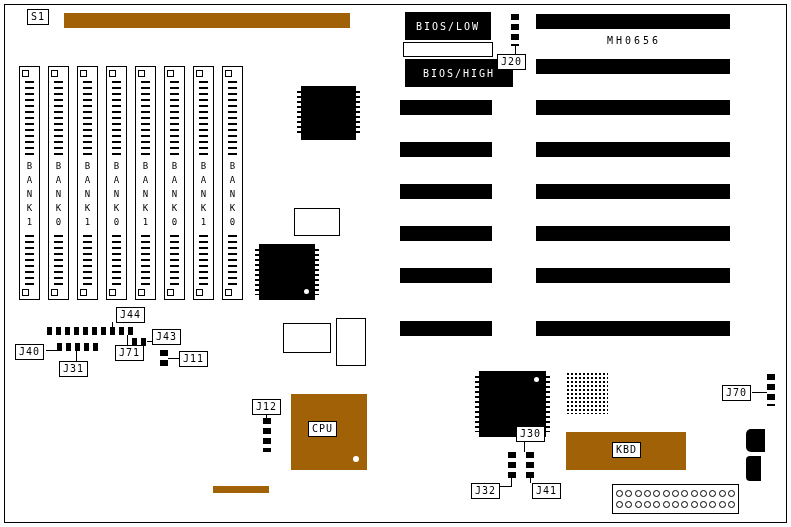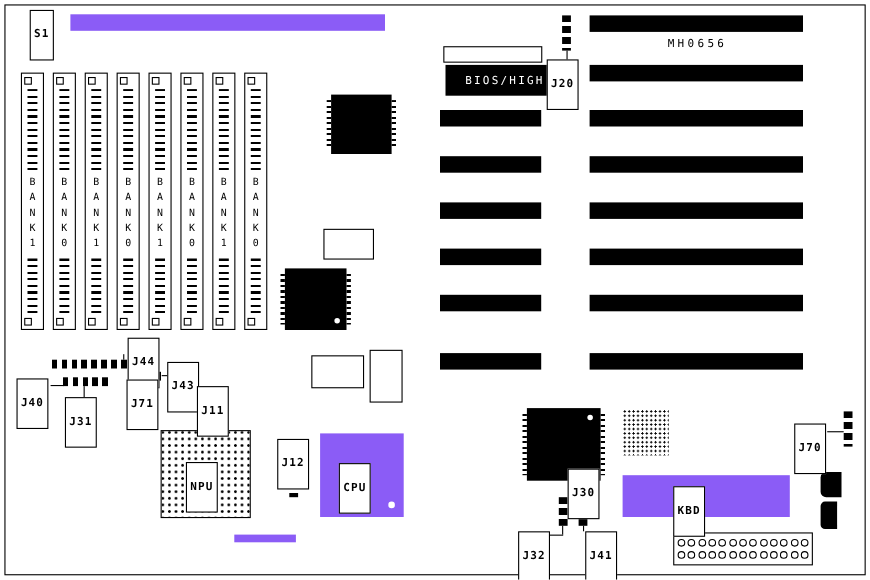--- a/index.html
+++ b/index.html
@@ -1,24 +1,24 @@
 <!DOCTYPE html>
 <html><head>
 <meta charset="utf-8">
 <style>
   * { margin:0; padding:0; box-sizing:border-box; }
   html,body { background:#fff; }
   body { font-family:"DejaVu Sans Mono", monospace; color:#000; }
   #board { position:relative; width:791px; height:527px; background:#fff; overflow:hidden; }
   .frame { position:absolute; left:4px; top:4px; width:783px; height:519px; border:1px solid #000; }
   .abs { position:absolute; }
-  .black { background:#8b5cf6;text-align:right; }
+  .black { background:#a16207;text-align:right; }
   .outline { border:1px solid #000; background:#fff; }
   .labelbox { position:absolute; border:1px solid #000; background:#fff; font-size:10px;
-              line-height:12px; padding:16px 3px; letter-spacing:1px; white-space:nowrap; z-index:5;font-weight:bold; }
+              line-height:12px; padding:1px 3px; letter-spacing:1px; white-space:nowrap; z-index:5; }
   .blackbox { position:absolute; background:#000; color:#fff; font-size:10px; letter-spacing:2px;
               display:flex; align-items:center; justify-content:center; }
   .line { position:absolute; background:#000; z-index:4; }
   .dot { position:absolute; background:#fff; border-radius:50%; }
   
   .simm { position:absolute; top:66px; width:21px; height:234px; border:1px solid #000; background:#fff; }
   .simm .notch { position:absolute; left:2px; width:7px; height:7px; border:1px solid #000; background:#fff; }
   .simm .nt { top:3px; } .simm .nb { bottom:3px; }
   .simm .pins { position:absolute; left:5px; width:9px;
                 background:repeating-linear-gradient(to bottom,#000 0 2px,transparent 2px 6px); }
@@ -62,20 +62,23 @@
   <div class="abs black" style="left:64px;top:13px;width:286px;height:15px"></div>
 
   <div class="qfp" style="left:301px;top:86px;width:55px;height:54px"></div>
   <div class="abs outline" style="left:294px;top:208px;width:46px;height:28px"></div>
   <div class="qfp" style="left:259px;top:244px;width:56px;height:56px">
     <div class="dot" style="left:45px;top:45px;width:5px;height:5px"></div>
   </div>
   <div class="abs outline" style="left:283px;top:323px;width:48px;height:30px"></div>
   <div class="abs outline" style="left:336px;top:318px;width:30px;height:48px"></div>
 
+  <div class="blackbox" style="left:405px;top:12px;width:86px;height:28px">
+    <span>BIOS/LOW</span>
+  </div>
   <div class="abs outline" style="left:403px;top:42px;width:90px;height:15px"></div>
   <div class="blackbox" style="left:405px;top:59px;width:108px;height:28px">
     <span>BIOS/HIGH</span>
   </div>
 
   <div class="abs" style="left:607px;top:35px;font-size:10px;letter-spacing:3px">MH0656</div>
 
   <div class="conn-v" style="left:511px;top:14px;height:32px"></div>
   <div class="line" style="left:515px;top:46px;width:1px;height:9px"></div>
   <div class="labelbox" style="left:497px;top:54px">J20</div>
@@ -95,38 +98,35 @@
   <div class="labelbox" style="left:252px;top:399px">J12</div>
 
   <div class="line" style="left:112px;top:322px;width:1px;height:5px"></div>
   <div class="line" style="left:147px;top:341px;width:6px;height:1px"></div>
   <div class="line" style="left:46px;top:350px;width:12px;height:1px"></div>
   <div class="line" style="left:127px;top:335px;width:1px;height:10px"></div>
   <div class="line" style="left:76px;top:351px;width:1px;height:16px"></div>
   <div class="line" style="left:168px;top:358px;width:13px;height:1px"></div>
   <div class="line" style="left:266px;top:414px;width:1px;height:4px"></div>
 
-  <div class="npu-socket">
-    <div class="labelbox" style="left:22px;top:28px">NPU</div>
-  </div>
 
   <div class="abs black" style="left:291px;top:394px;width:76px;height:76px">
     <div class="labelbox" style="left:17px;top:27px">CPU</div>
     <div class="dot" style="left:62px;top:62px;width:6px;height:6px"></div>
   </div>
 
   <div class="qfp" style="left:479px;top:371px;width:67px;height:66px">
     <div class="dot" style="left:55px;top:6px;width:5px;height:5px"></div>
   </div>
   <div class="labelbox" style="left:516px;top:426px">J30</div>
   <div class="line" style="left:524px;top:442px;width:1px;height:10px"></div>
 
   <div class="abs dotgrid" style="left:566px;top:372px;width:42px;height:42px"></div>
 
-  <div class="abs black" style="left:566px;top:432px;width:152px;height:38px">
+  <div class="abs black" style="left:566px;top:432px;width:120px;height:38px">
     <div class="labelbox" style="left:46px;top:10px">KBD</div>
   </div>
 
   <div class="conn-v" style="left:508px;top:452px;height:26px"></div>
   <div class="conn-v" style="left:526px;top:452px;height:26px"></div>
   <div class="labelbox" style="left:471px;top:483px">J32</div>
   <div class="labelbox" style="left:532px;top:483px">J41</div>
   <div class="line" style="left:511px;top:478px;width:1px;height:8px"></div>
   <div class="line" style="left:500px;top:486px;width:12px;height:1px"></div>
   <div class="line" style="left:530px;top:478px;width:1px;height:5px"></div>

